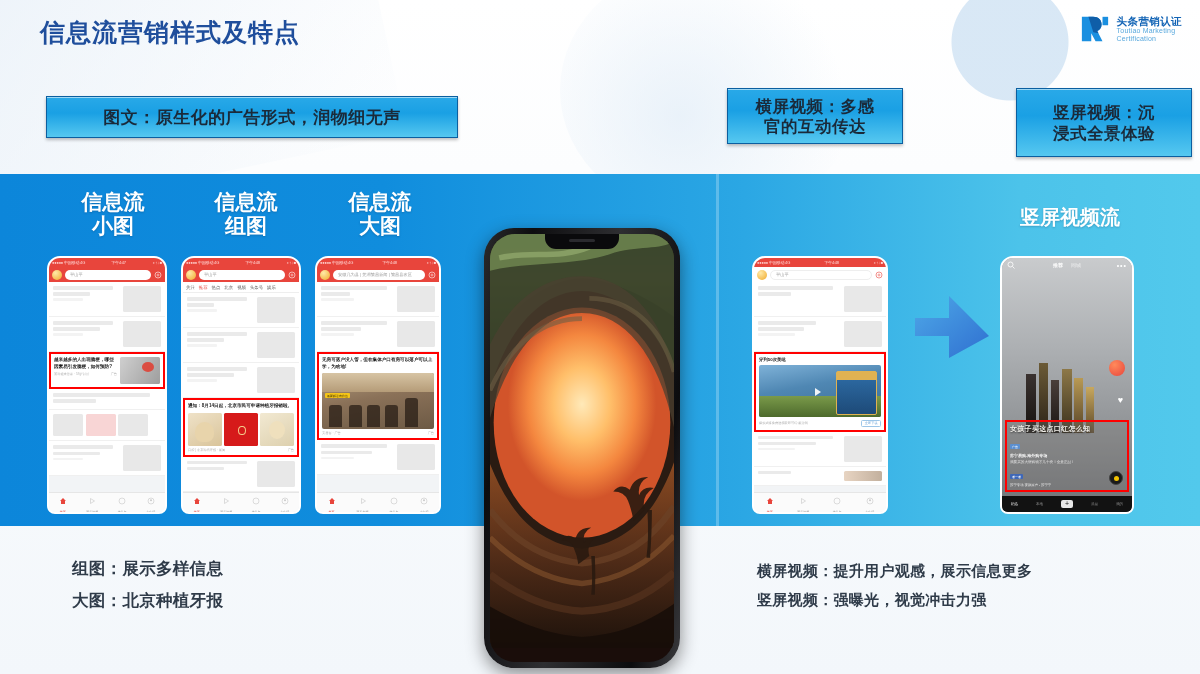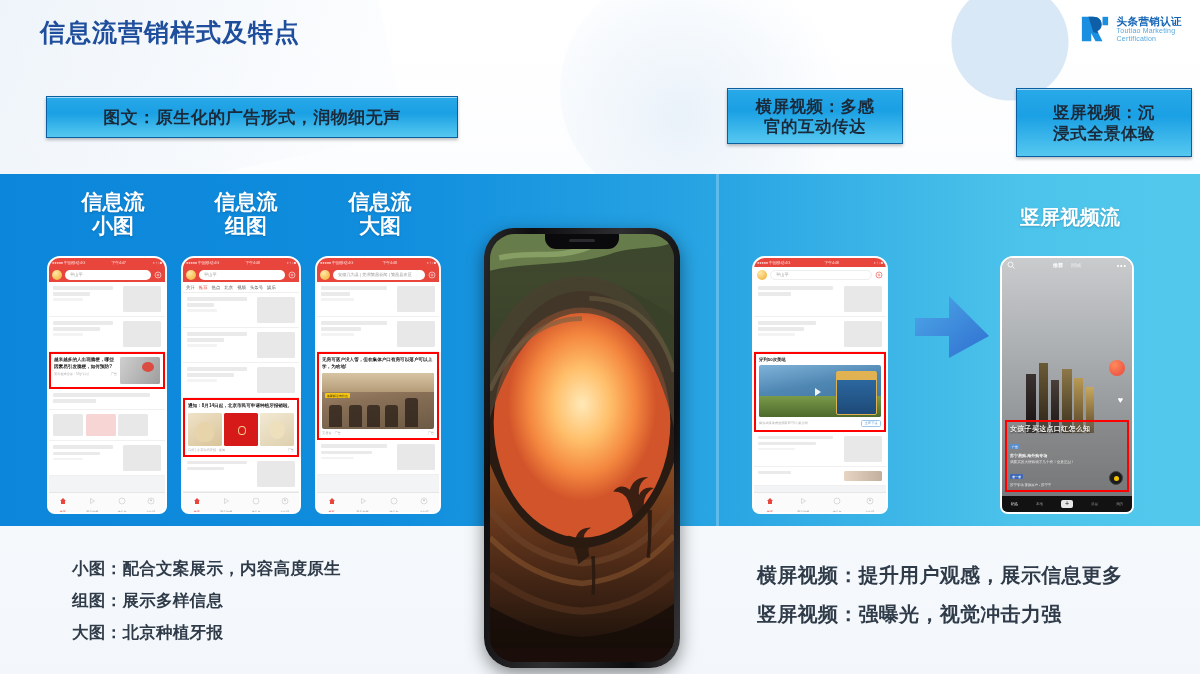--- a/index.html
+++ b/index.html
@@ -256,21 +256,21 @@
   .notch .spk { position:absolute; left:50%; top:5px; transform:translateX(-50%); width:26px; height:3px; background:#2a2a2e; border-radius:2px; }
 
   
   .bottom-left {
     position: absolute; left: 72px; top: 552px; width: 420px;
     color: #2f3b49; font-weight: bold; font-size: 16.5px; line-height: 1.95;
     letter-spacing: .3px;
   }
   .bottom-right {
     position: absolute; left: 757px; top: 556px; width: 430px;
-    color: #2f3b49; font-weight: bold; font-size: 20px; line-height: 1.95;
+    color: #2f3b49; font-weight: bold; font-size: 15px; line-height: 1.95;
     letter-spacing: .3px;
   }
 </style>
 </head>
 <body>
 
 <div class="slide">
 
   <div class="deco-swoosh"></div>
   <div class="deco-arc"></div>
@@ -788,21 +788,20 @@
         </g>
         <path d="M0 405 C34 424 66 436 100 438 C138 436 168 424 200 402 V450 H0 Z" fill="#160d08" opacity=".85"></path>
       </svg>
       <div class="notch">
           <div class="spk"></div>
         </div>
     </div>
   </div>
 
   <div class="bottom-left">
-    <div>小图：配合文案展示，内容高度原生</div>
     <div>组图：展示多样信息</div>
     <div>大图：北京种植牙报</div>
   </div>
   <div class="bottom-right">
     <div>横屏视频：提升用户观感，展示信息更多</div>
     <div>竖屏视频：强曝光，视觉冲击力强</div>
   </div>
 
 </div>
 

